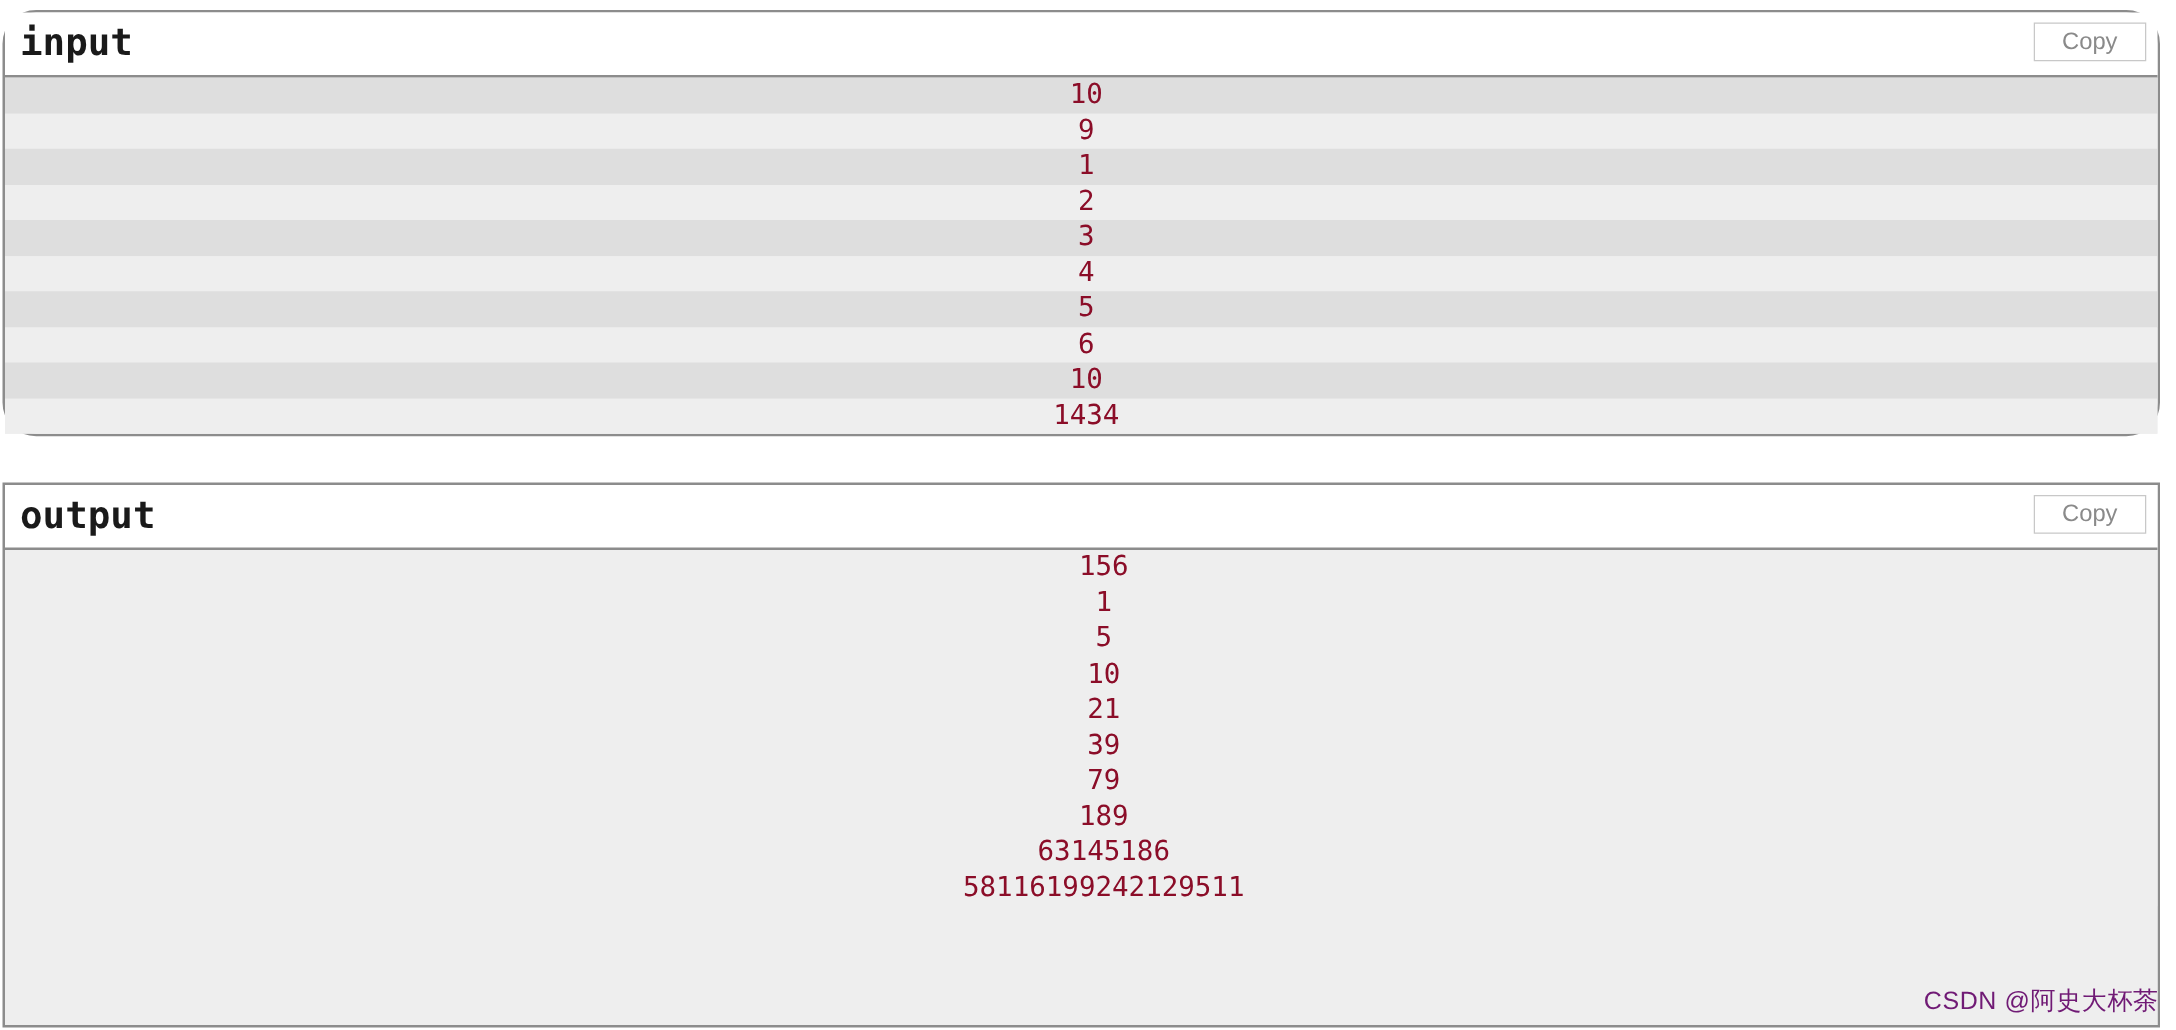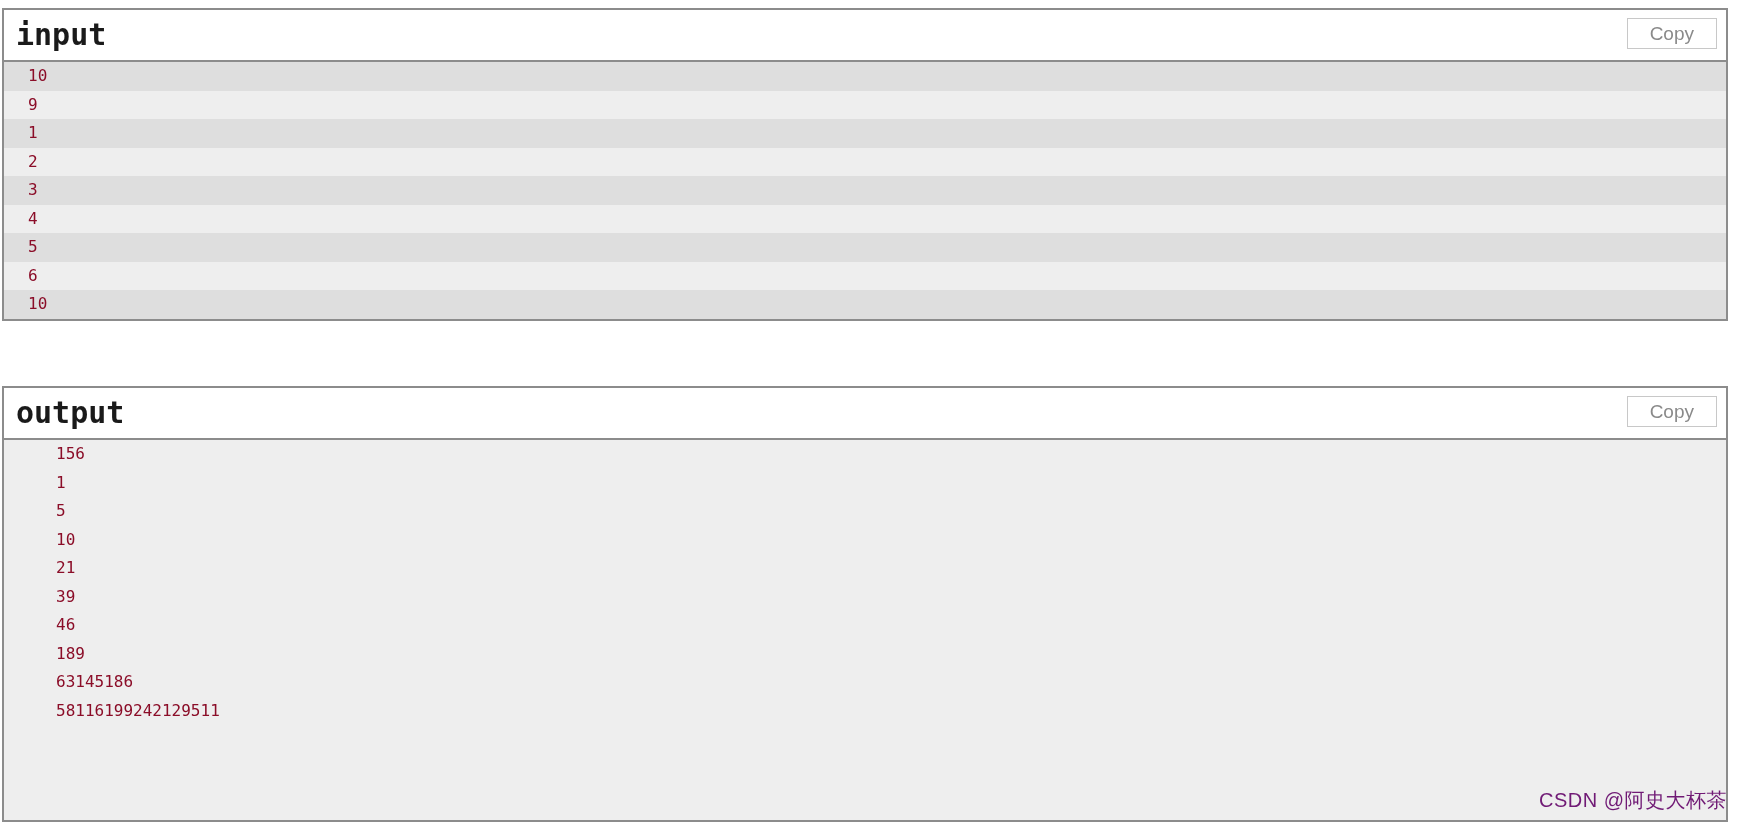--- a/index.html
+++ b/index.html
@@ -40,21 +40,21 @@
 
   .code-panel {
     position: absolute;
     left: 2px;
     box-sizing: border-box;
     border: 2px solid #8c8c8c;
     background: #ffffff;
     width: 1726px;
   }
 
-  .panel-input { top: 8px; }
+  .panel-input { top: 8px; border-radius: 27px; }
   .panel-output { top: 386px; }
 
   .panel-header {
     position: relative;
     height: 50px;
     background: #ffffff;
     border-bottom: 2px solid #8c8c8c;
     display: flex;
     align-items: center;
   }
@@ -92,25 +92,26 @@
     background: #eeeeee;
     padding: 0;
     margin: 0;
     overflow: hidden;
   }
 
   .code-line {
     height: 28.5px;
     line-height: 28.5px;
     font-family: "DejaVu Sans Mono", "Liberation Mono", monospace;
-    font-size: 16px;
+    font-size: 22px;
     color: #8b0d28;
-    padding-left: 24px;
+    padding-left: 8px;
     white-space: pre;
     box-sizing: border-box;
+    text-align: center;
   }
 
   .striped .code-line:nth-child(odd) { background: #dedede; }
   .striped .code-line:nth-child(even) { background: #eeeeee; }
 
   .plain .code-line { background: #eeeeee; margin-left: 28px; }
 
   .watermark {
     position: absolute;
     right: 14px;
@@ -138,36 +139,37 @@
     <div class="code-body striped" id="input-body">
         <div class="code-line">10</div>
         <div class="code-line">9</div>
         <div class="code-line">1</div>
         <div class="code-line">2</div>
         <div class="code-line">3</div>
         <div class="code-line">4</div>
         <div class="code-line">5</div>
         <div class="code-line">6</div>
         <div class="code-line">10</div>
+        <div class="code-line">1434</div>
       </div>
   </div>
 
   <div class="code-panel panel-output">
     <div class="panel-header">
       <div class="panel-title">output</div>
       <div class="copy-button">Copy</div>
     </div>
     <div class="code-body plain" id="output-body" style="height: 380px;">
         <div class="code-line">156</div>
         <div class="code-line">1</div>
         <div class="code-line">5</div>
         <div class="code-line">10</div>
         <div class="code-line">21</div>
         <div class="code-line">39</div>
-        <div class="code-line">46</div>
+        <div class="code-line">79</div>
         <div class="code-line">189</div>
         <div class="code-line">63145186</div>
         <div class="code-line">58116199242129511</div>
       </div>
   </div>
 
   <div class="watermark">CSDN @阿史大杯茶</div>
 
 </div>
 

